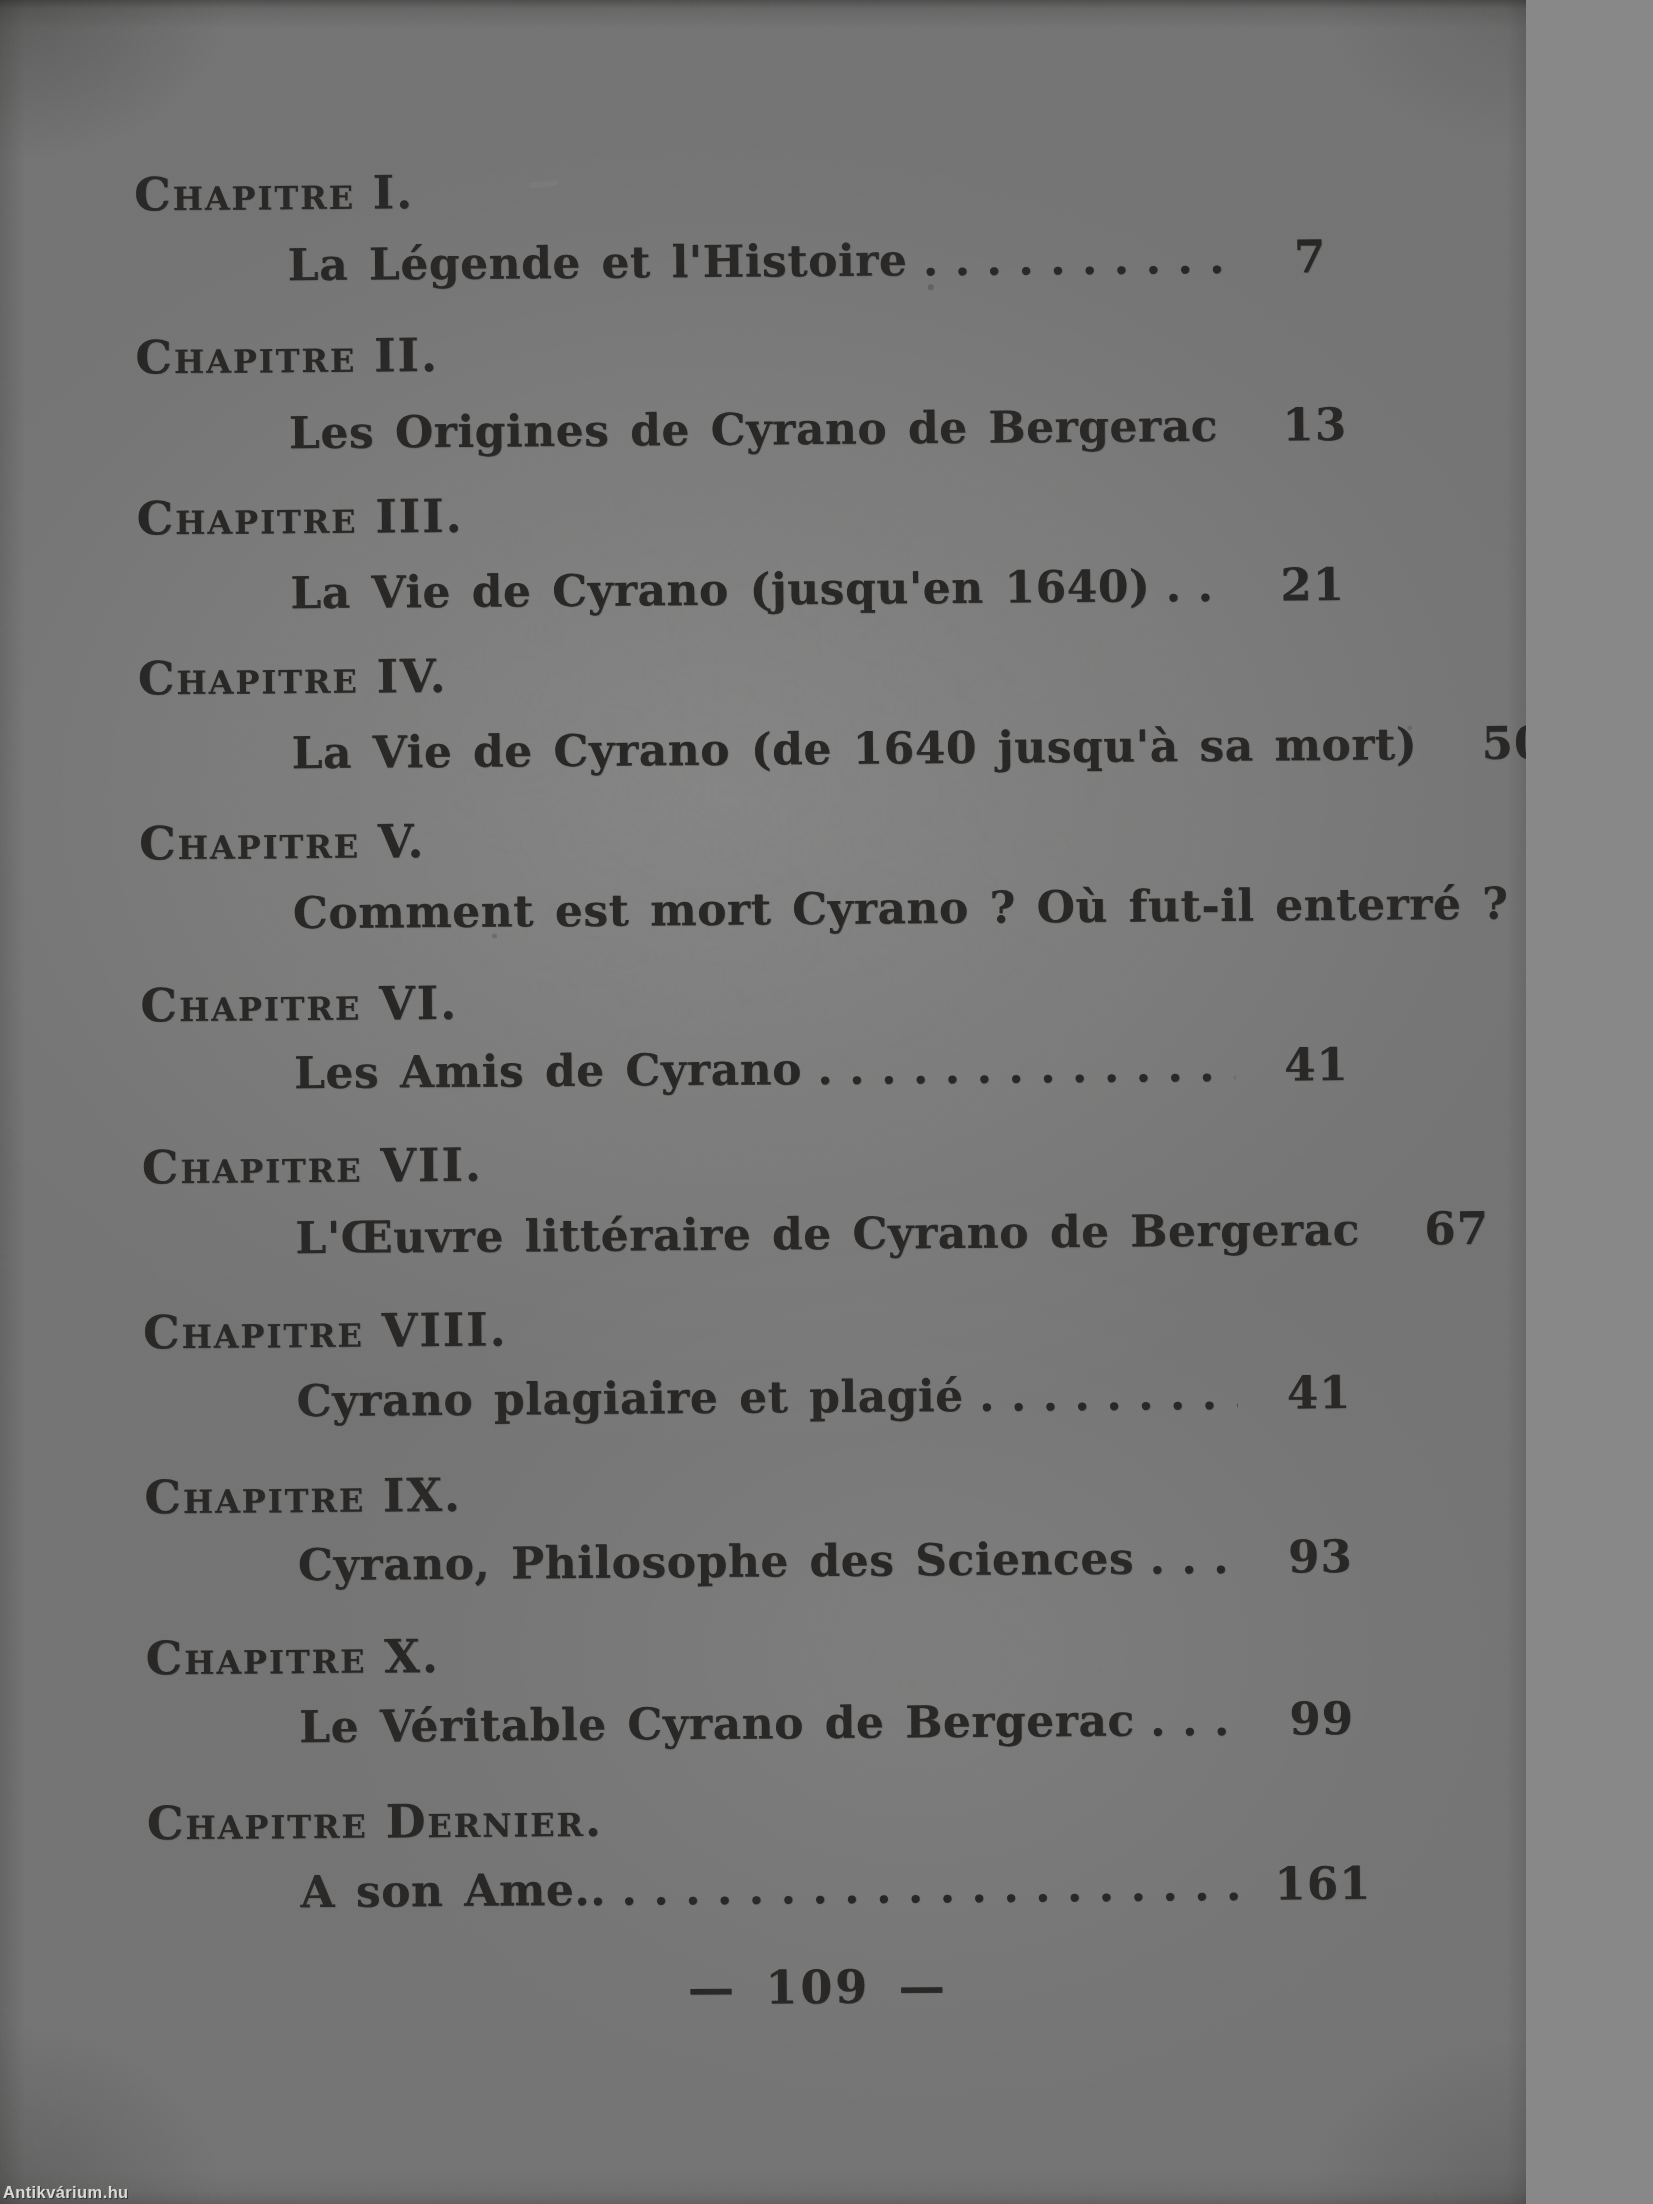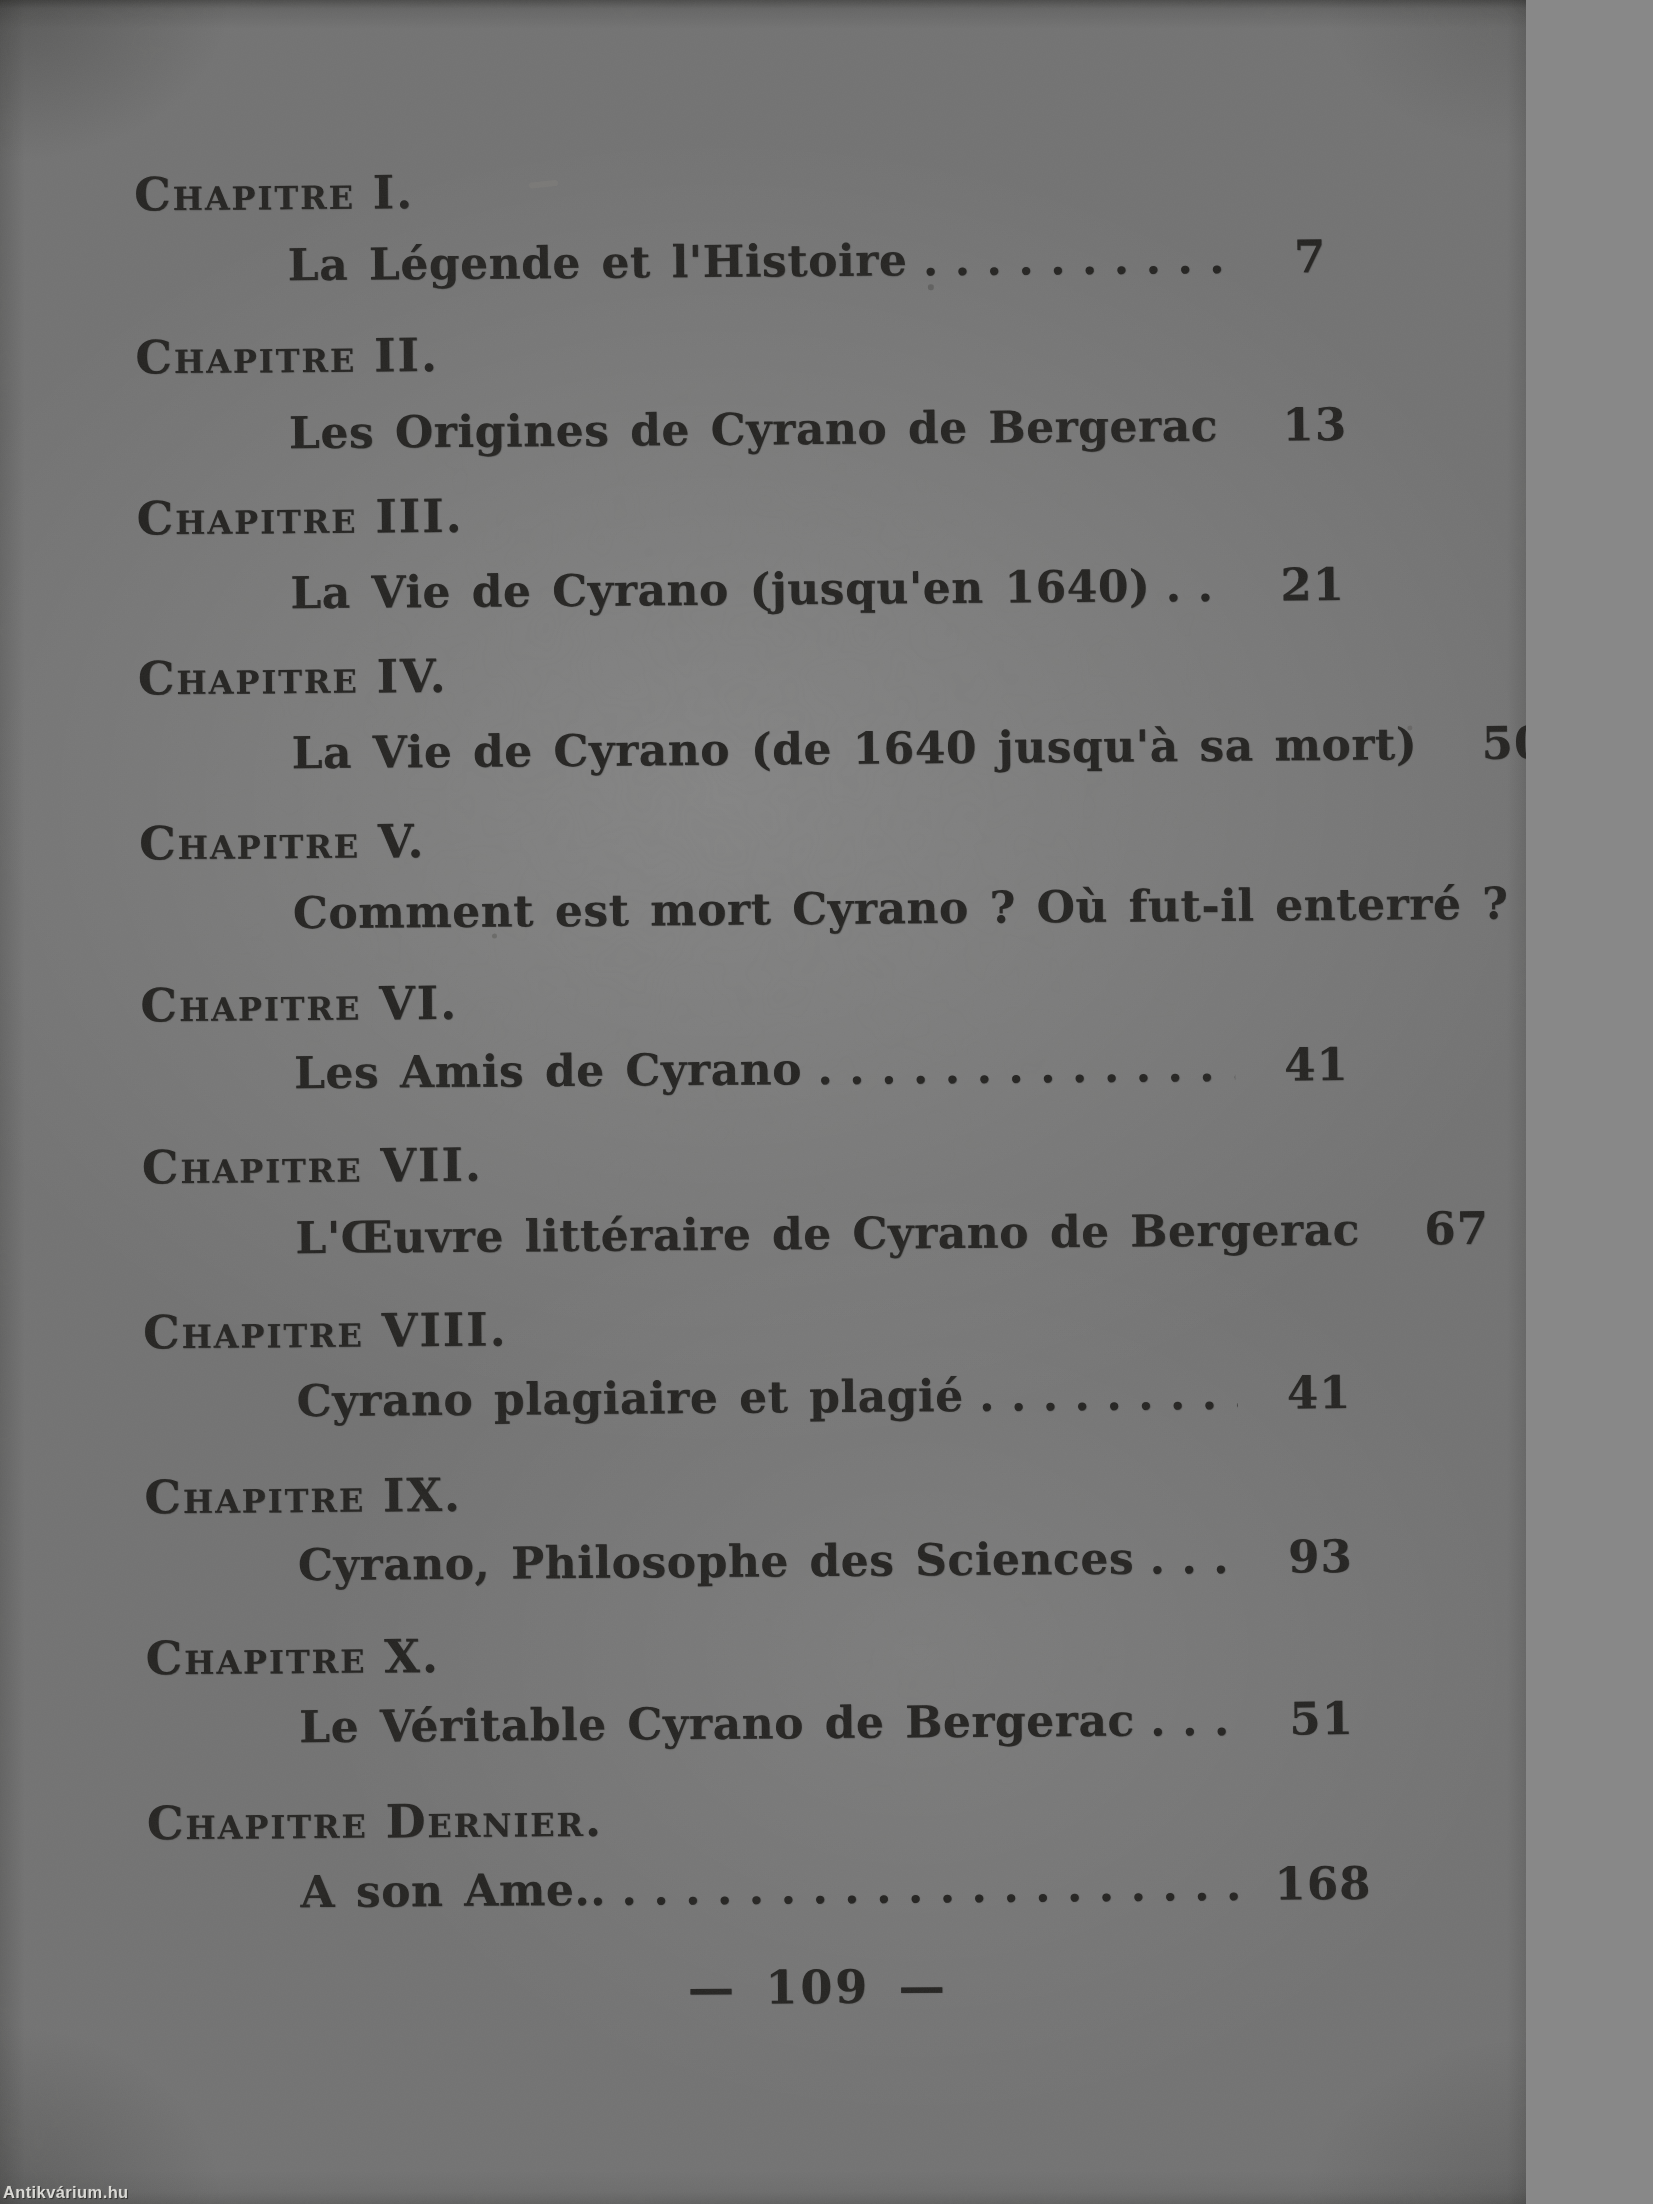--- a/index.html
+++ b/index.html
@@ -184,29 +184,29 @@
             <span class="chapter-title ink">Cyrano, Philosophe des Sciences</span>
             <span class="leader ink">............................................................</span>
             <span class="pagenum ink">93</span>
           </div>
         </div>
         <div>
           <div class="chapter-heading ink" style="top: 1628px;">Chapitre X.</div>
           <div class="title-row" style="top: 1697px;">
             <span class="chapter-title ink">Le Véritable Cyrano de Bergerac</span>
             <span class="leader ink">............................................................</span>
-            <span class="pagenum ink">51</span>
+            <span class="pagenum ink">99</span>
           </div>
         </div>
         <div>
           <div class="chapter-heading ink" style="top: 1793px;">Chapitre Dernier.</div>
           <div class="title-row" style="top: 1862px;">
             <span class="chapter-title ink">A son Ame..</span>
             <span class="leader ink">............................................................</span>
-            <span class="pagenum ink">168</span>
+            <span class="pagenum ink">161</span>
           </div>
         </div>
       </div>
 
     <div class="folio ink">— 109 —</div>
 
     <span class="artifact art-dash"></span>
     <span class="artifact art-dot-1"></span>
     <span class="artifact art-dot-2"></span>
     <span class="artifact art-dot-3"></span>

